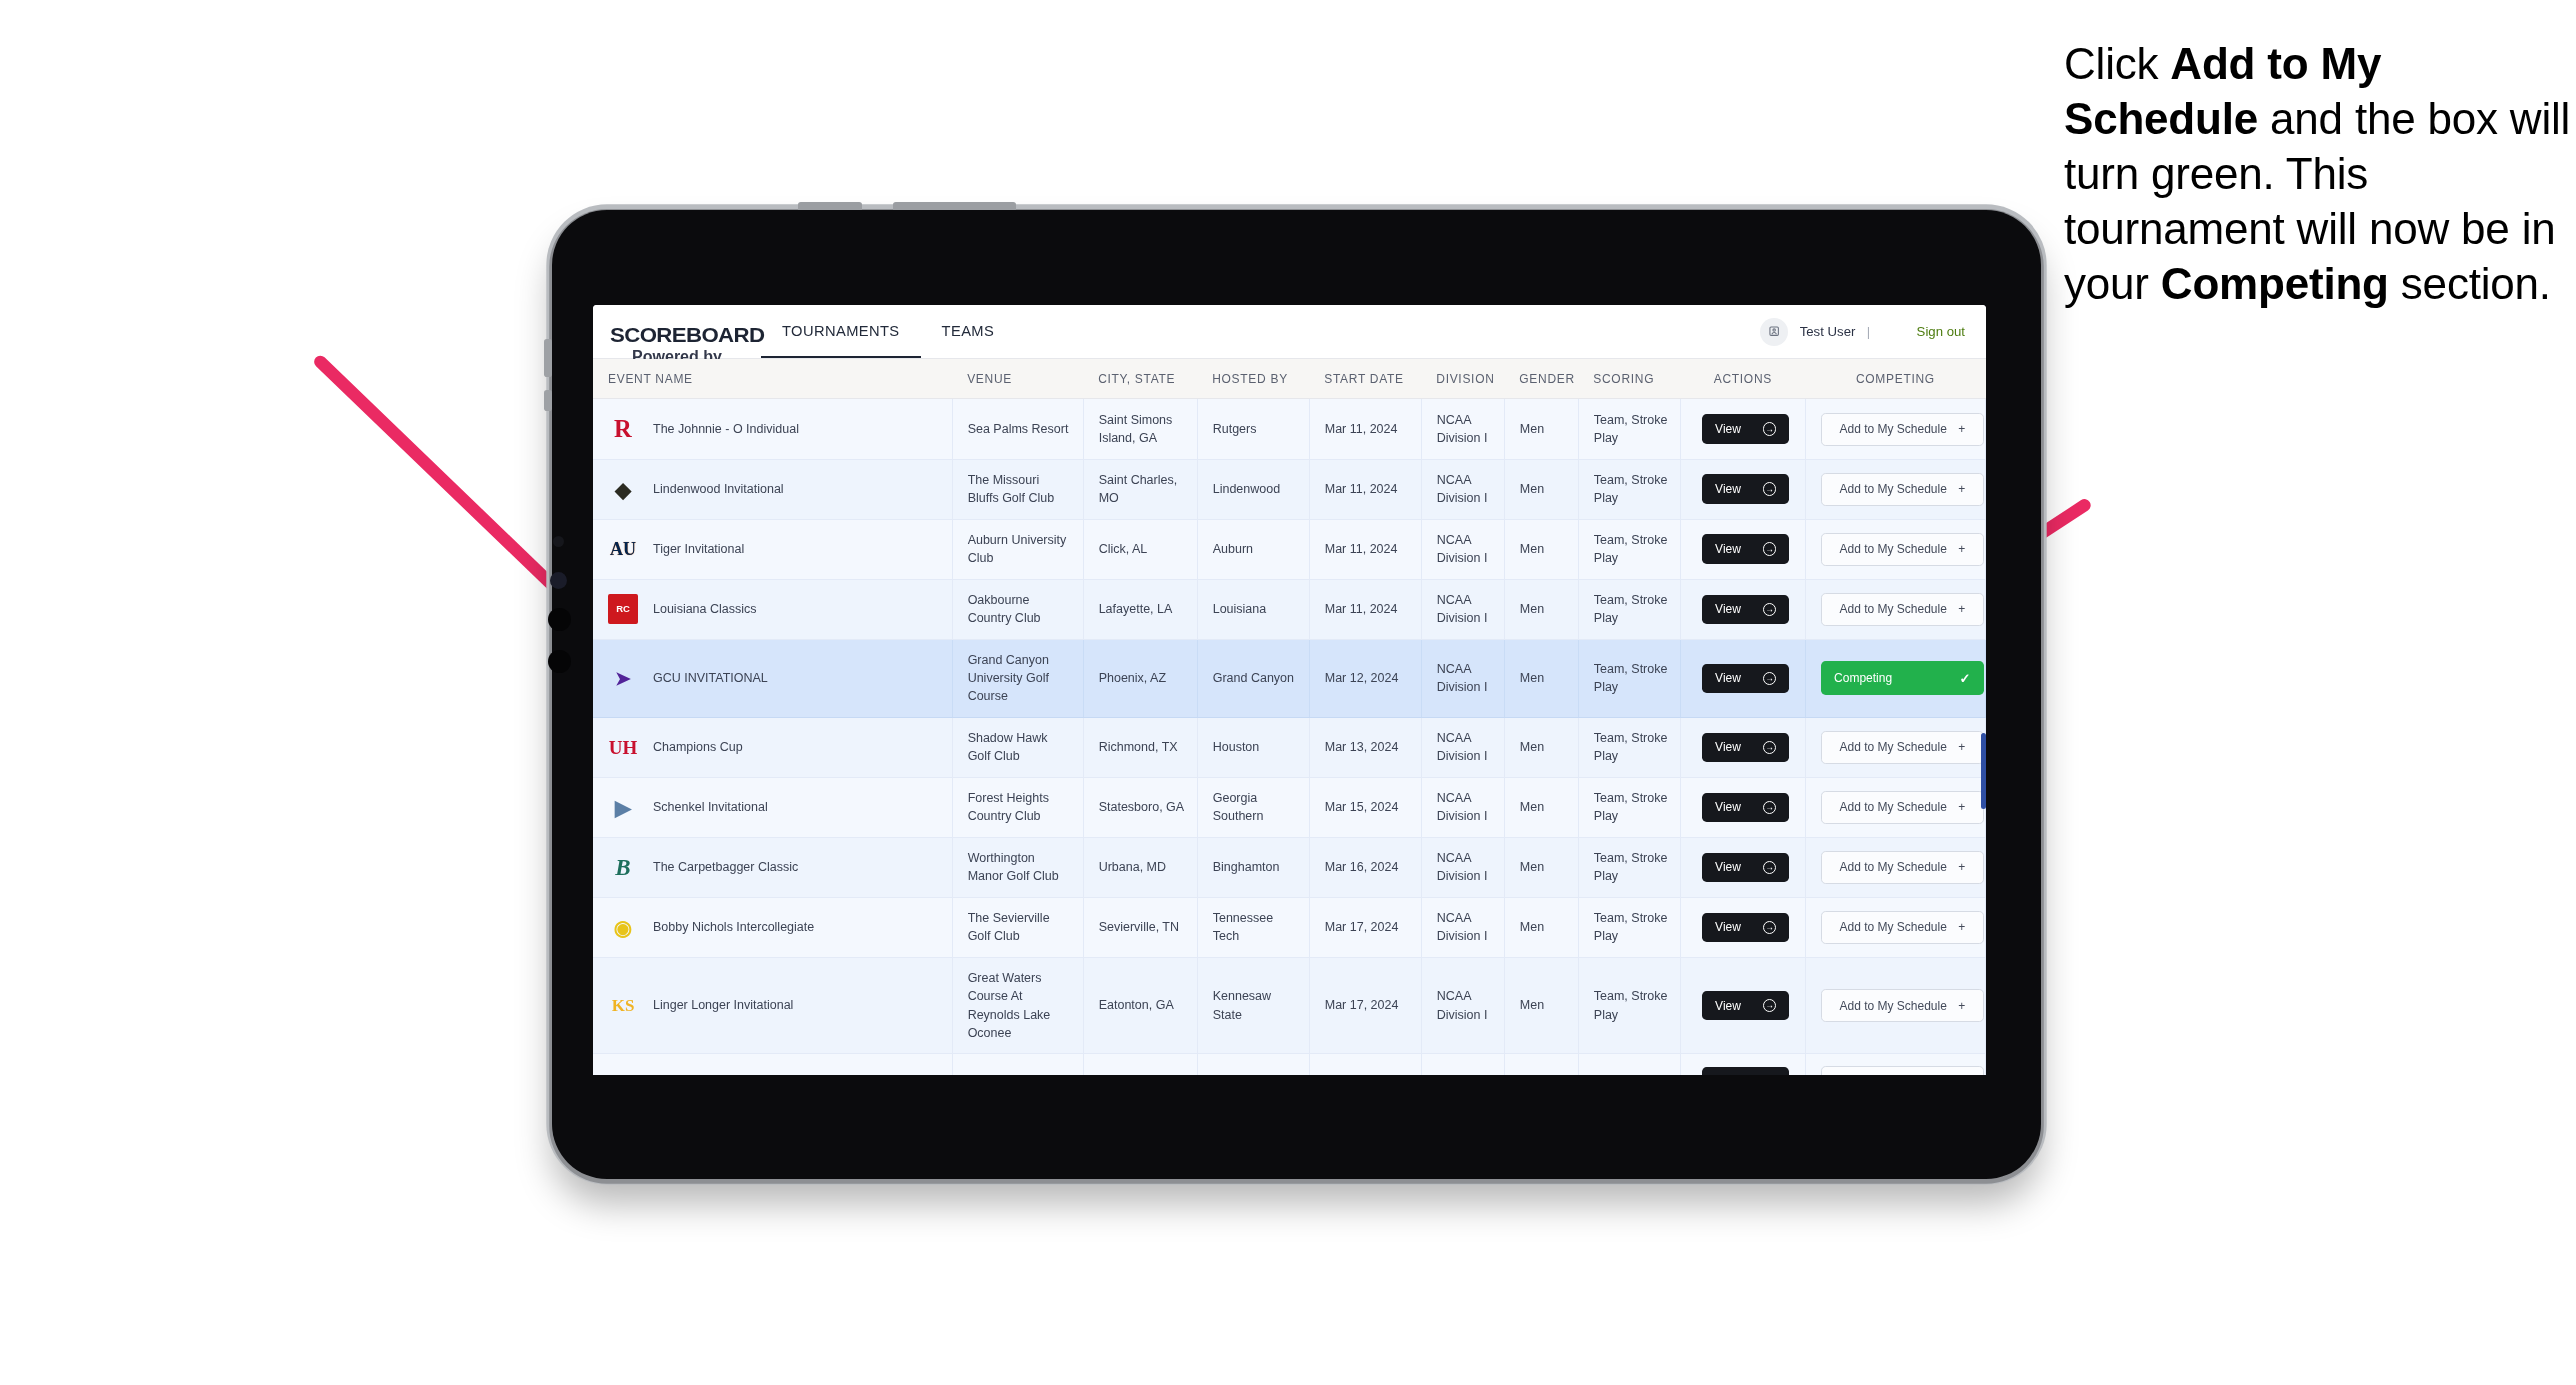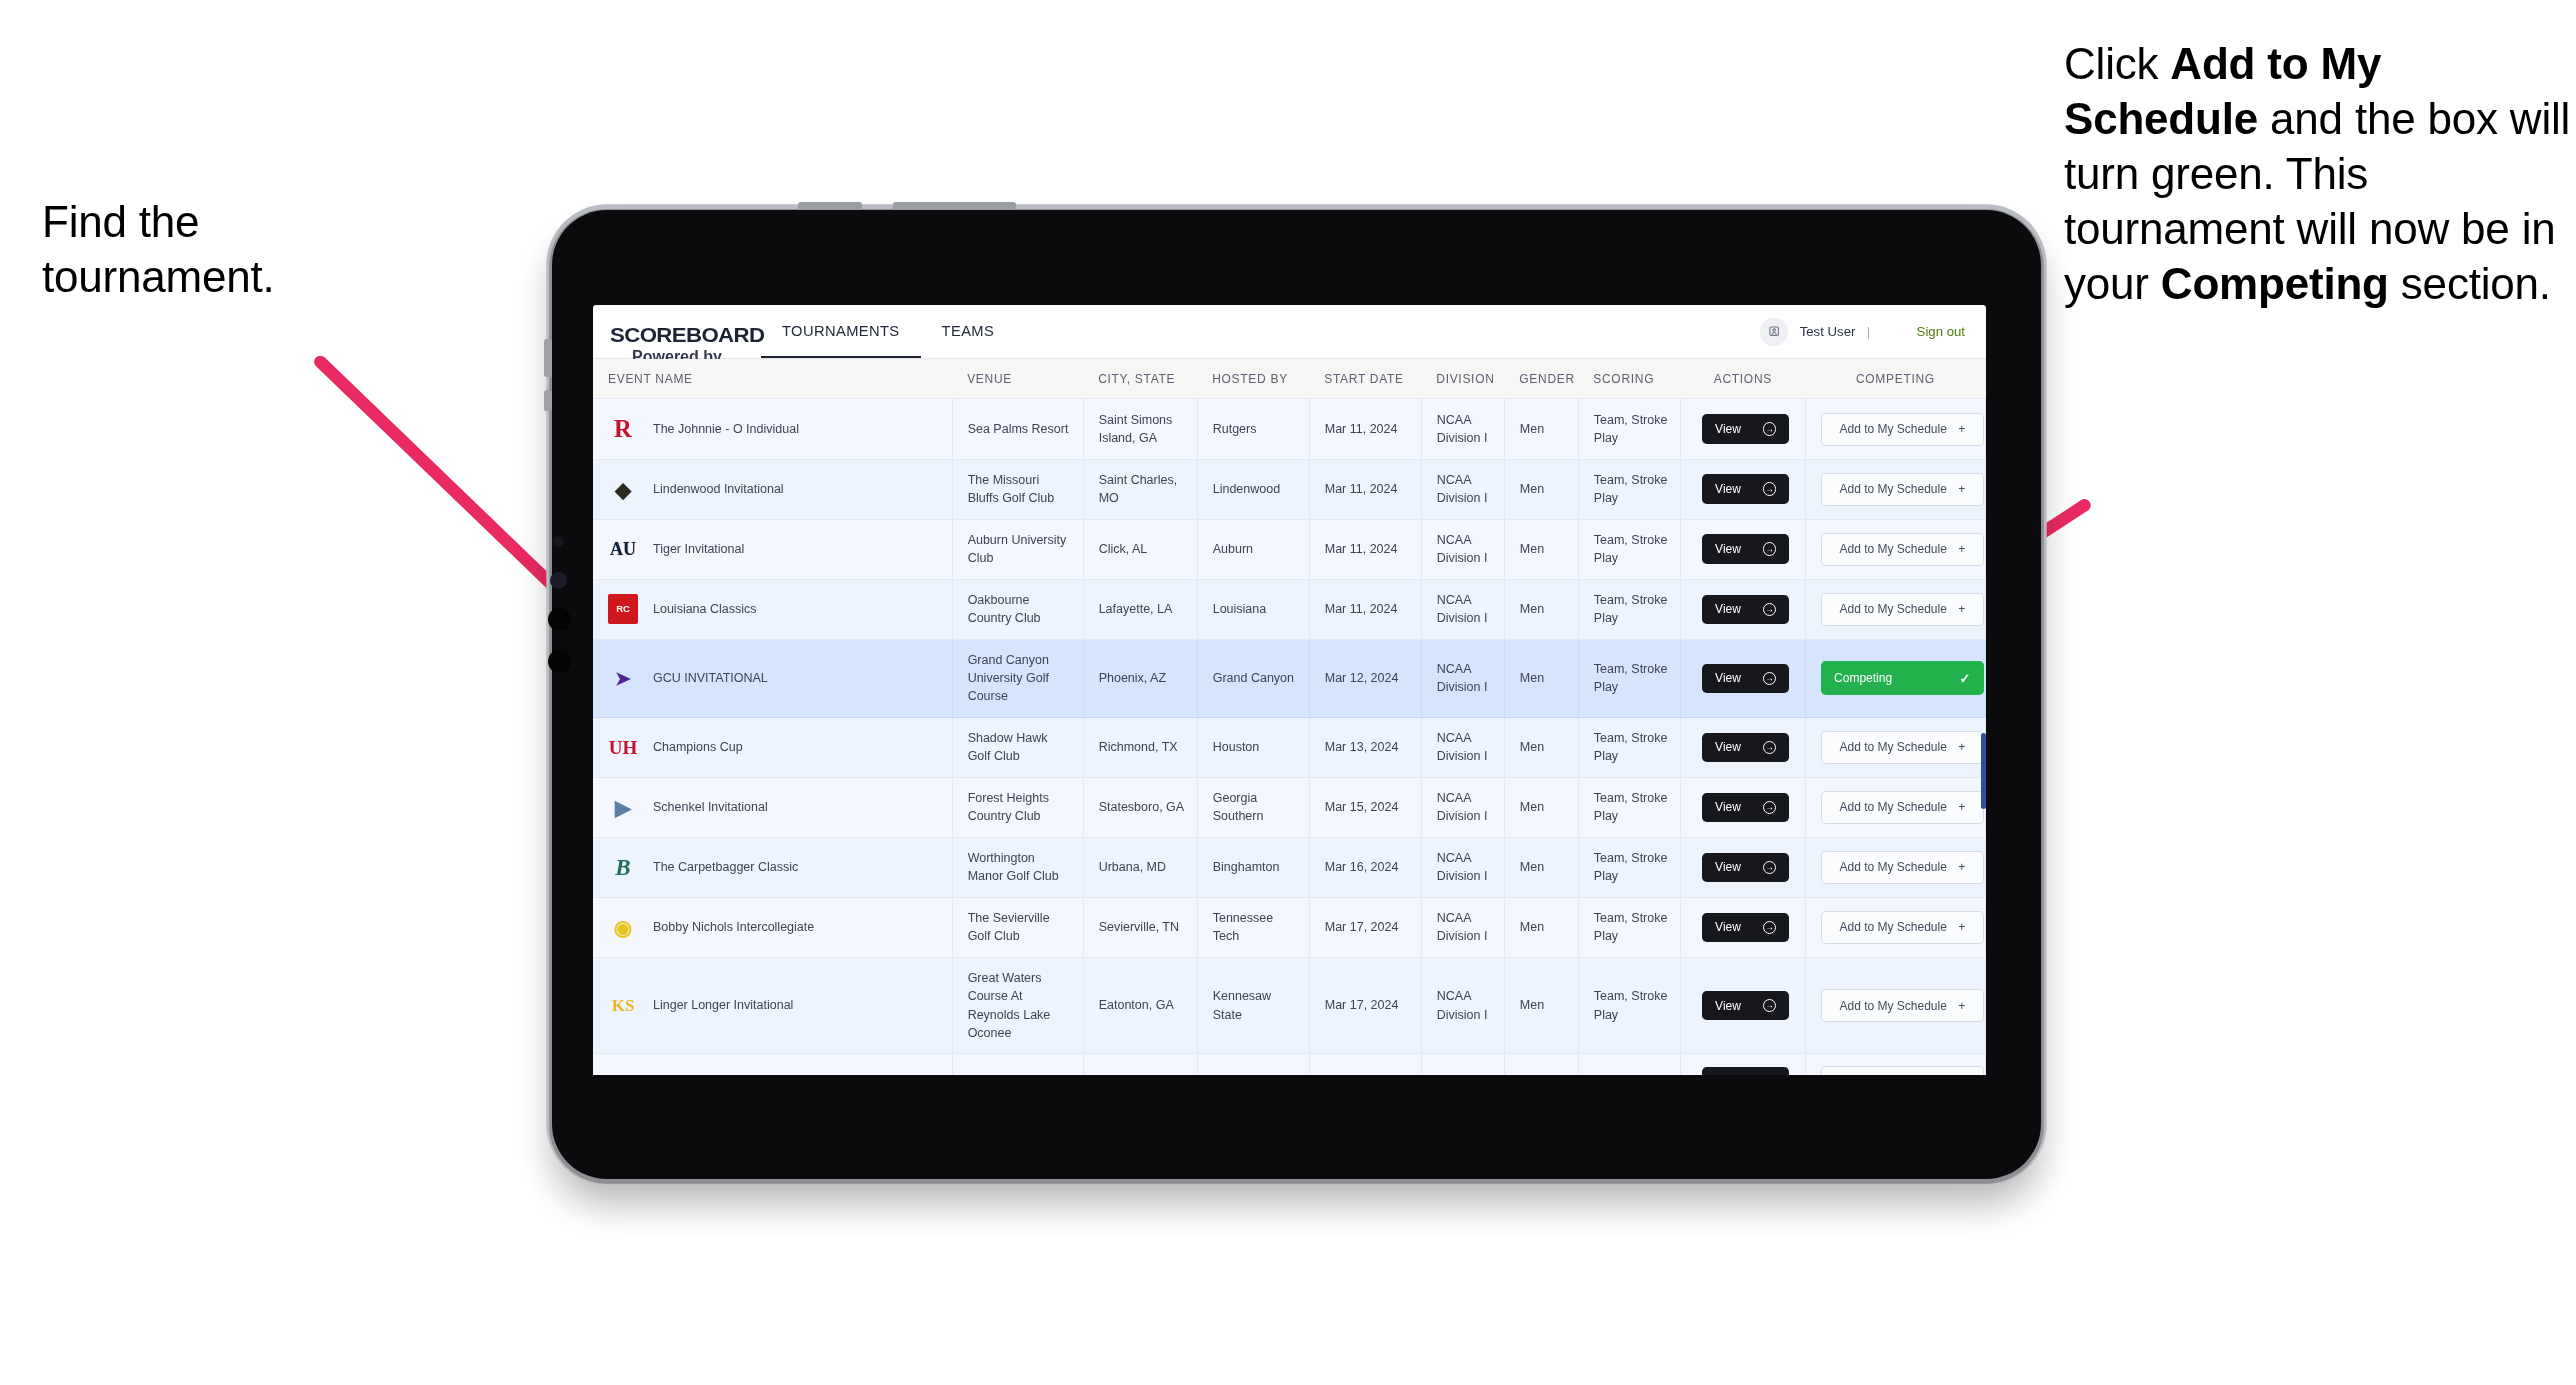--- a/index.html
+++ b/index.html
@@ -164,24 +164,20 @@
   #vscroll {
     position:absolute; right:0; top:374px; width:4.7px; height:76px;
     background:#2f4fa3; border-radius:2.8px;
   }
 </style>
 </head>
 <body>
 
 <div id="stage">
 
-  <div class="annot" id="annot-left">
-    <div>Find the</div>
-    <div>tournament.</div>
-  </div>
 
   <div class="annot" id="annot-right">
     <span>Click </span><b>Add to My Schedule</b><span> and the box will turn green. This tournament will now be in your </span><b>Competing</b><span> section.</span>
   </div>
 
   <svg class="arrow-svg" id="arrow-left" style="left:303px; top:341px;" width="322" height="312" viewBox="0 0 340 330">
     <g>
       <line x1="18" y1="22" x2="288" y2="282" stroke="#ea2a63" stroke-width="13" stroke-linecap="round"></line>
       <polygon points="320,316 262,276 292,258" fill="#ea2a63"></polygon>
       <polygon points="320,316 268,296 288,262" fill="#ea2a63"></polygon>

